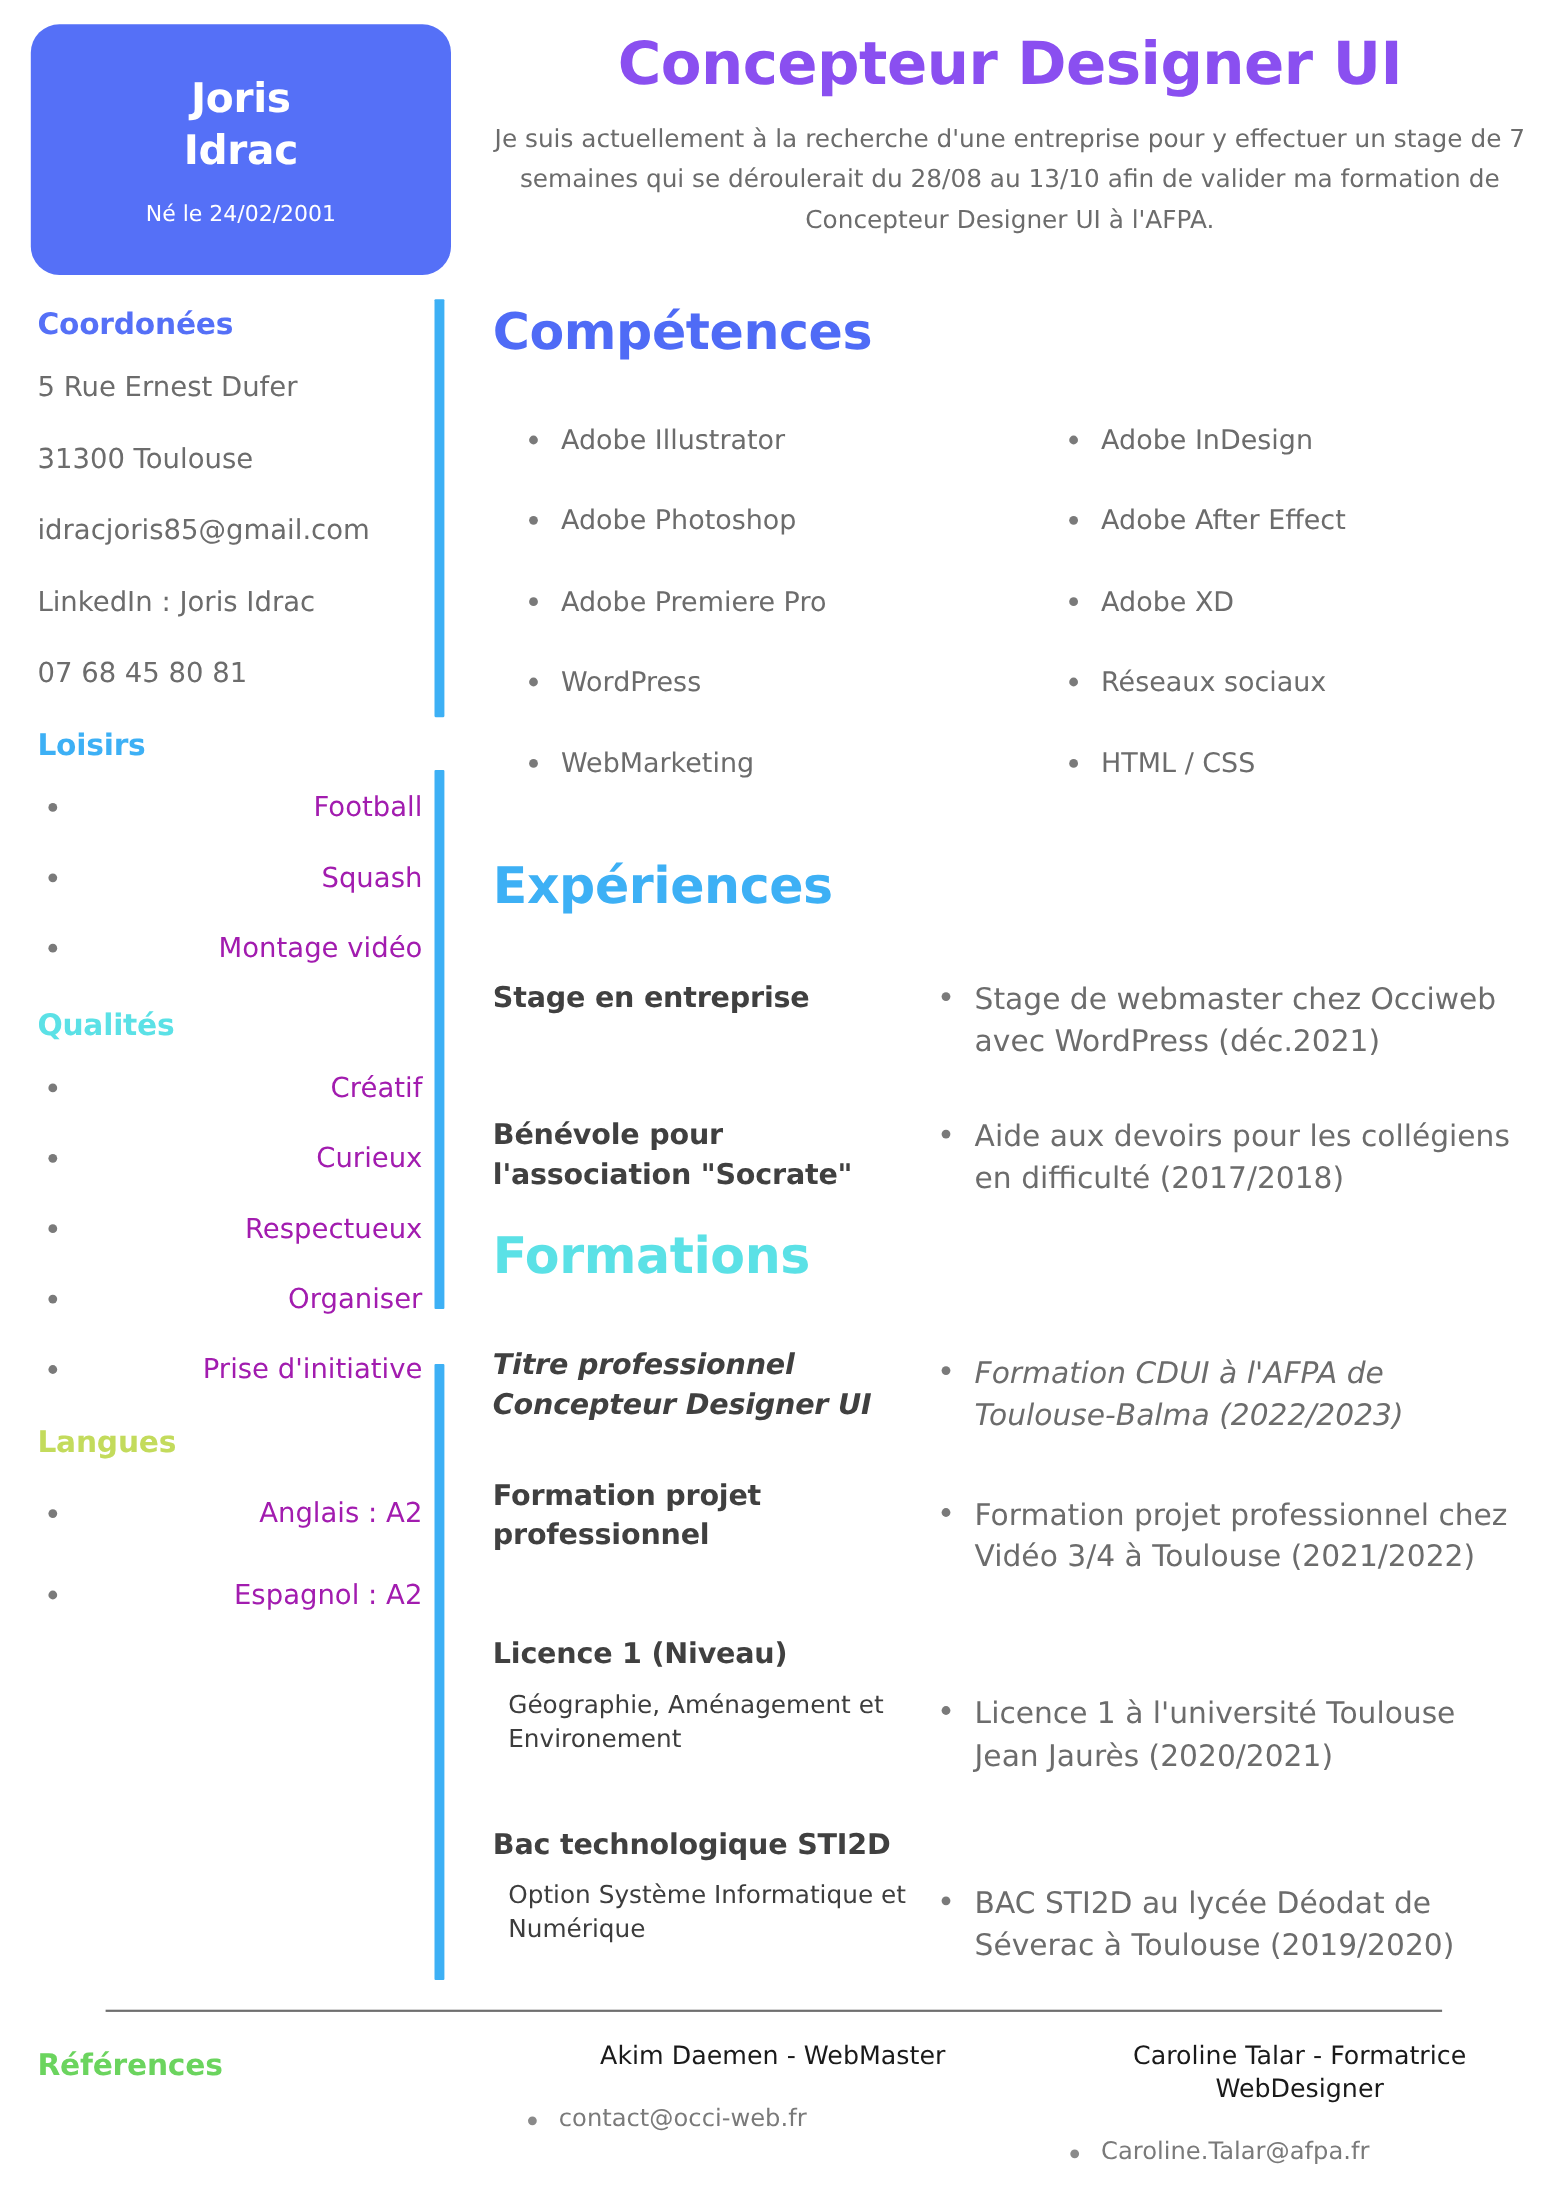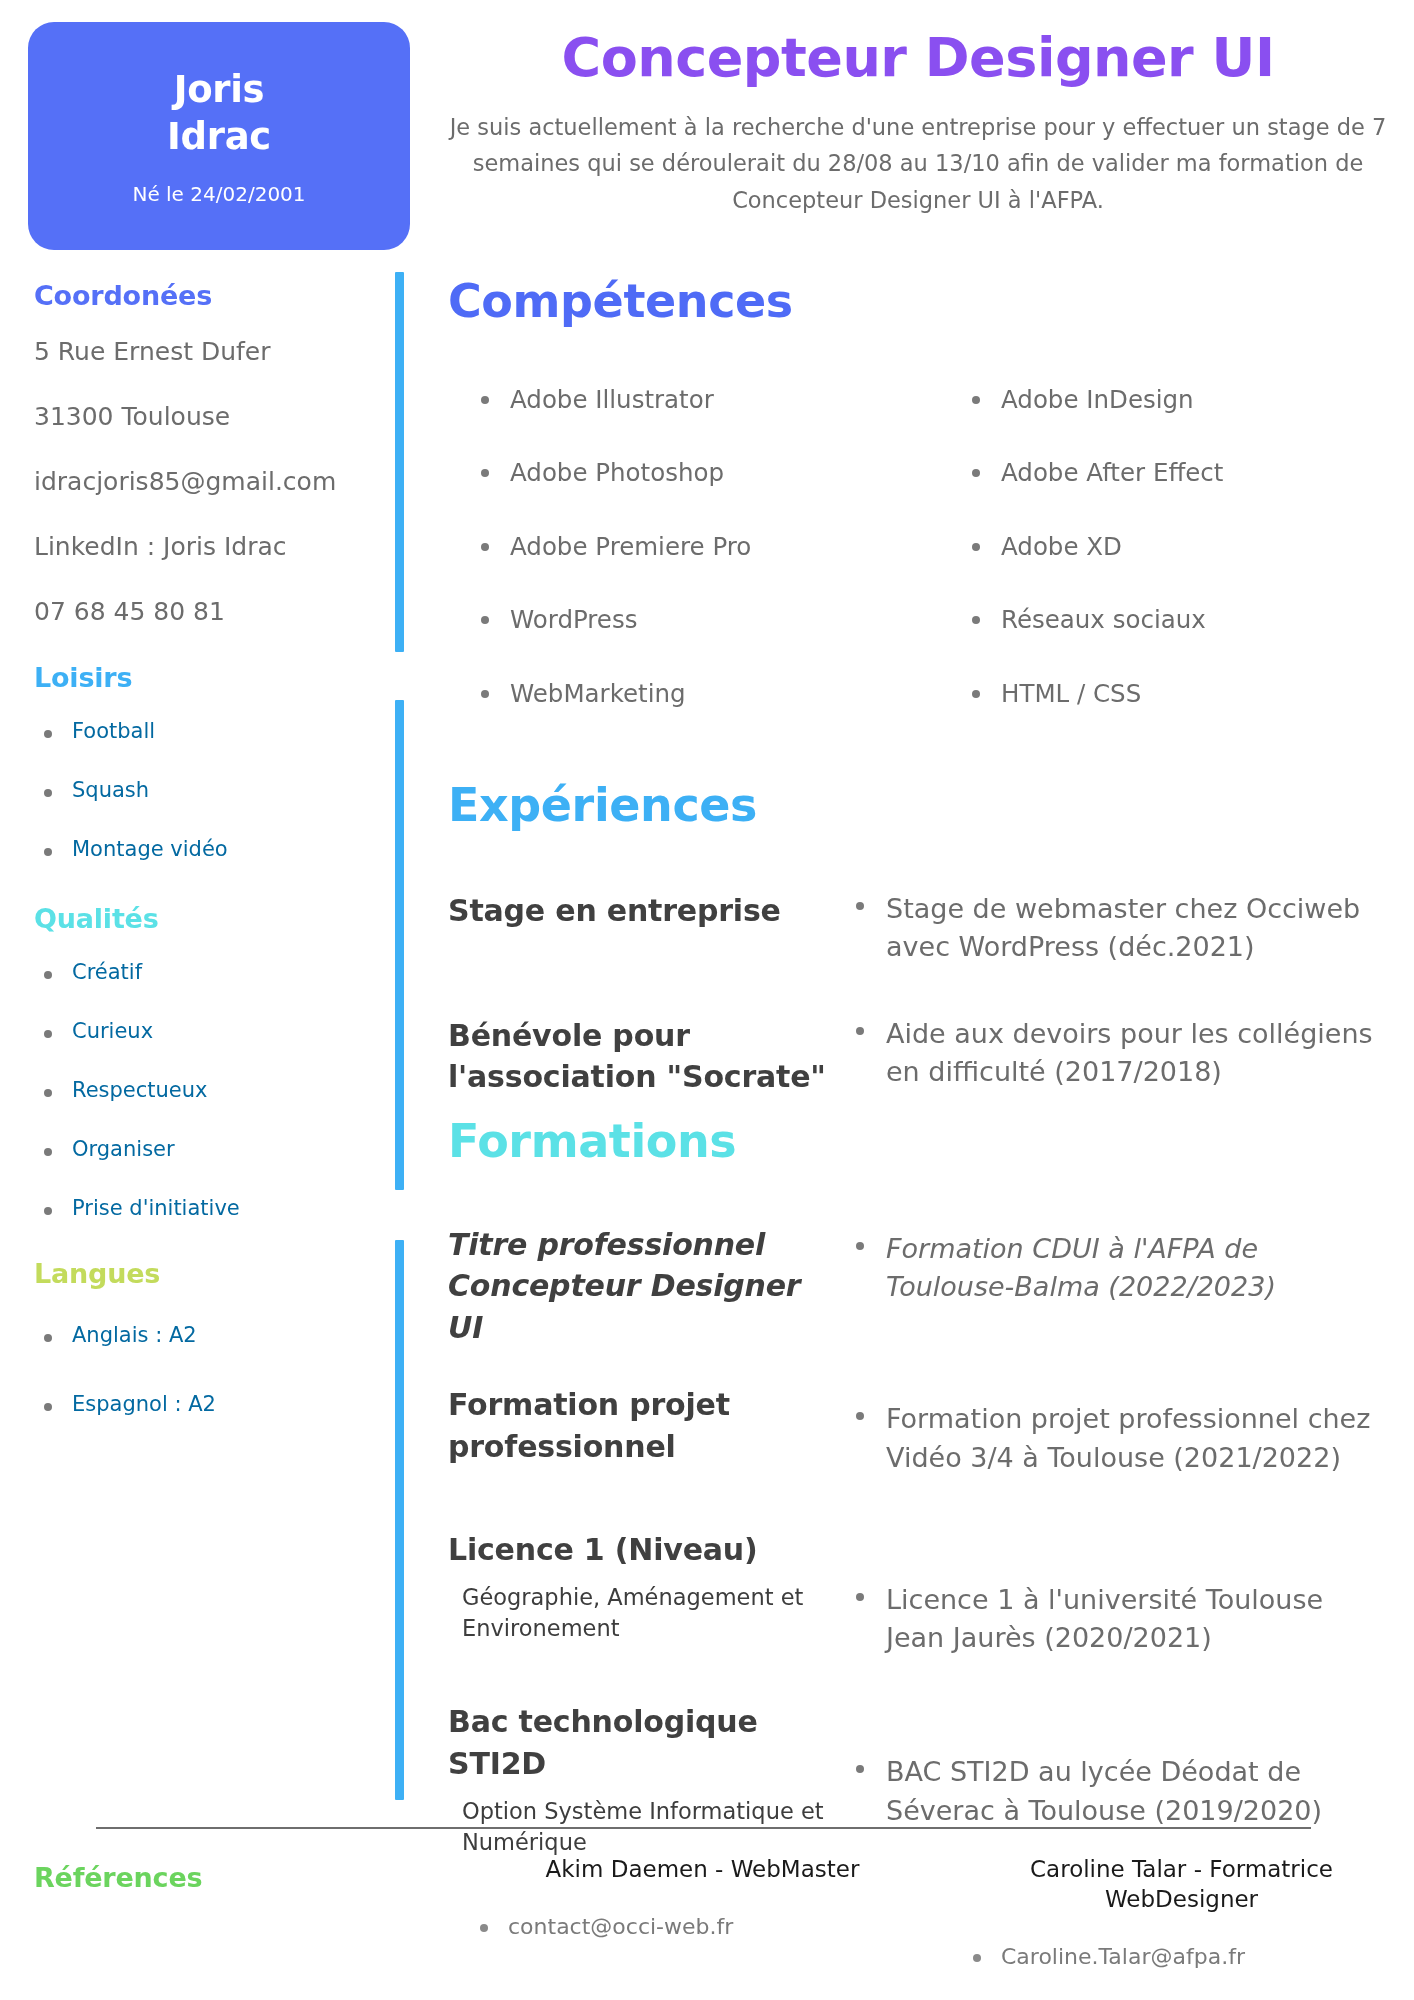--- a/index.html
+++ b/index.html
@@ -96,25 +96,26 @@
   .contact-item {
     font-size: 25px;
     color: #6C6C6C;
     margin-bottom: 35px;
     line-height: 1.2;
   }
   .side-block { margin-top: 28px; }
   .side-ul { list-style: none; margin-top: 26px; }
   .side-li {
     position: relative;
-    font-size: 21px;
-    color: #0369a1;
+    font-size: 25px;
+    color: #a21caf;
     margin-bottom: 34px;
     padding-left: 38px;
     line-height: 1.2;
+    text-align: right;
   }
   .side-li::before {
     content: "";
     position: absolute;
     left: 10px;
     top: 11px;
     width: 8px;
     height: 8px;
     border-radius: 50%;
     background: #7A7A7A;
@@ -162,21 +163,21 @@
   
   .row {
     display: flex;
     width: 930px;
   }
   .row-left { width: 400px; padding-right: 14px; }
   .row-right { flex: 1; }
   .row-label {
     font-family: "DejaVu Sans", sans-serif;
     font-weight: bold;
-    font-size: 30px;
+    font-size: 26px;
     color: #404040;
     line-height: 1.38;
     letter-spacing: -0.2px;
   }
   .row-sub {
     font-size: 22.5px;
     color: #3D3D3D;
     line-height: 1.38;
     margin-top: 12px;
     padding-left: 14px;

